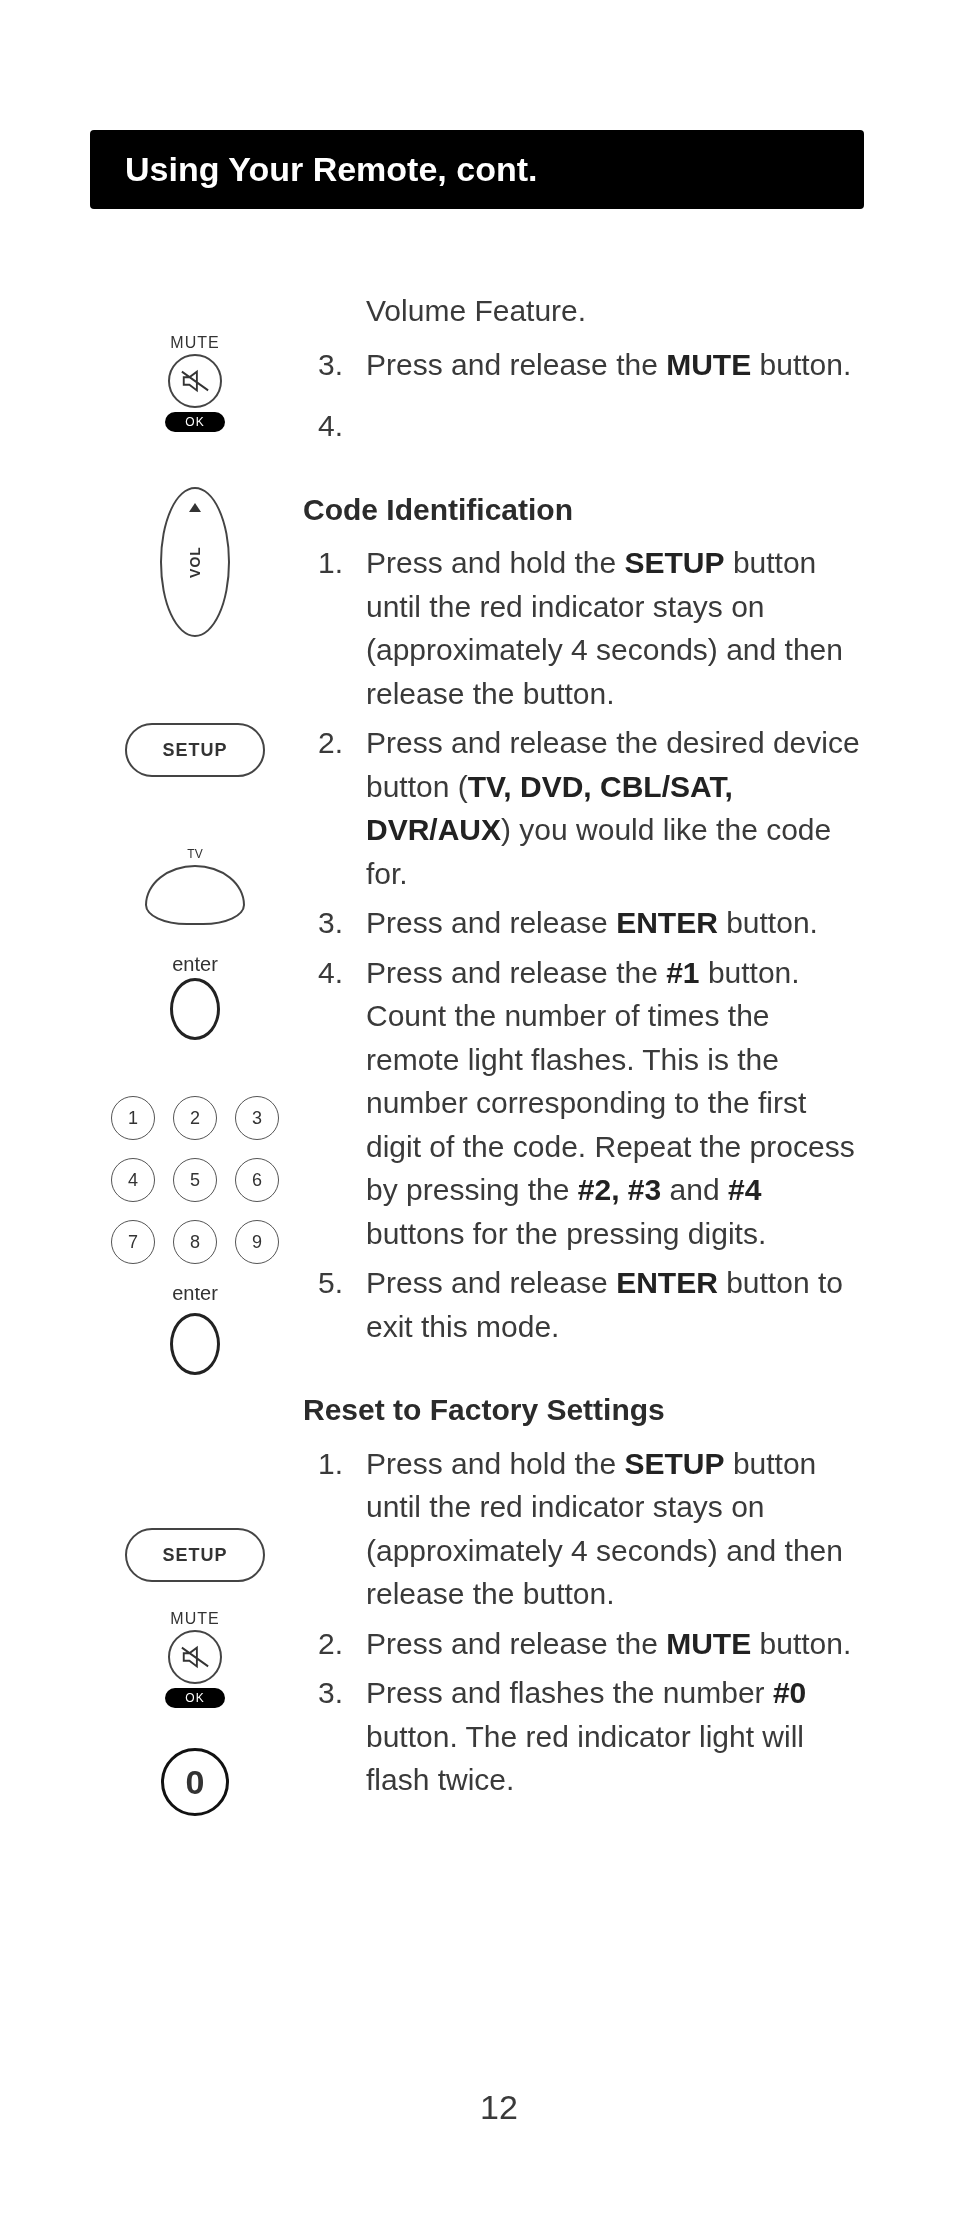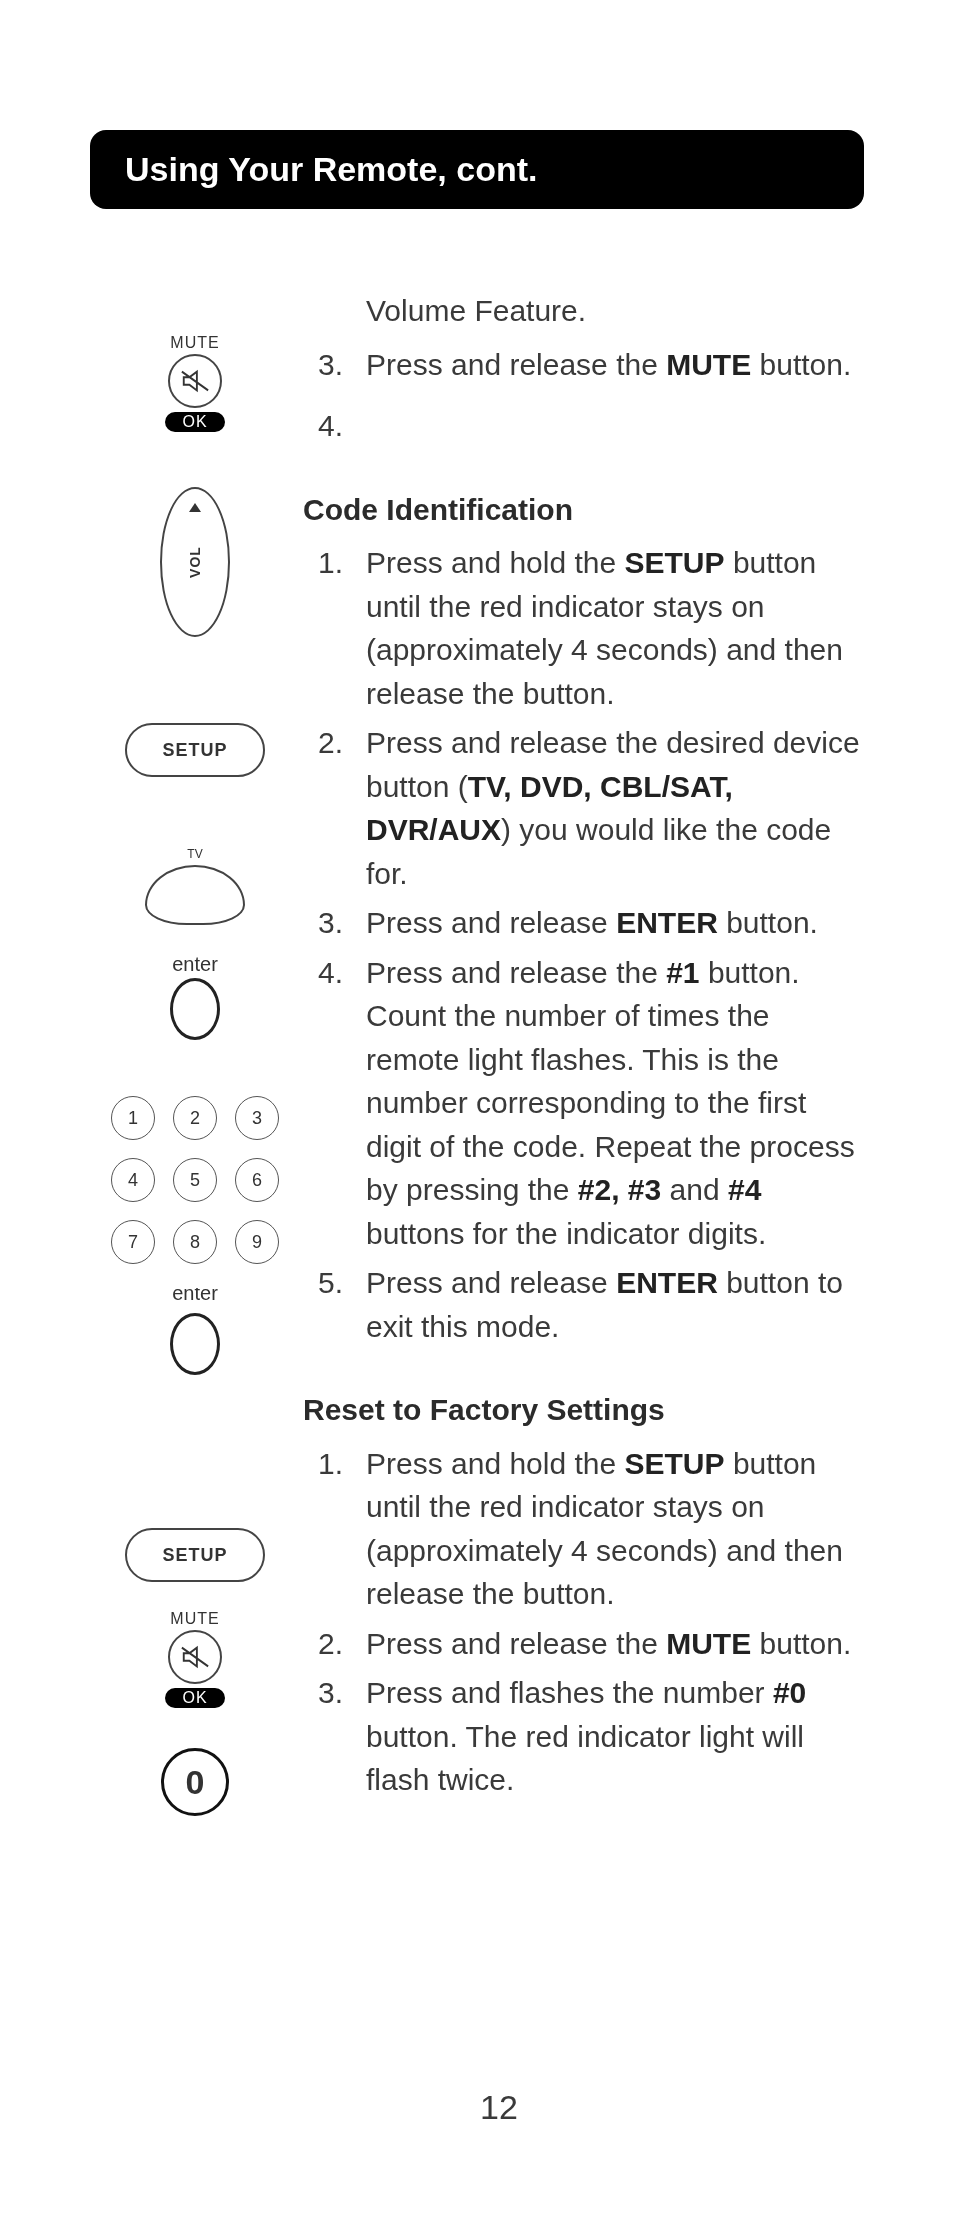--- a/index.html
+++ b/index.html
@@ -13,21 +13,21 @@
   }
   .page {
     padding: 130px 90px 0 90px;
   }
   .title-bar {
     background: #000;
     color: #fff;
     font-size: 34px;
     font-weight: 600;
     padding: 20px 35px;
-    border-radius: 16px;
+    border-radius: 4px;
     margin-bottom: 80px;
   }
   .content-row {
     display: flex;
     align-items: center;
   }
   .diagrams {
     width: 210px;
     flex-shrink: 0;
     display: flex;
@@ -71,21 +71,21 @@
   
   .mute-group { margin-top: 20px; text-align: center; }
   .mute-label { font-size: 16px; letter-spacing: 1px; color: #333; }
   .mute-btn {
     width: 54px; height: 54px; border: 2px solid #444; border-radius: 50%;
     margin: 2px auto 4px auto; display:flex; align-items:center; justify-content:center;
   }
   .mute-btn svg { width: 30px; height: 30px; }
   .ok-pill {
     width: 60px; height: 20px; background:#000; color:#fff; border-radius:10px;
-    font-size:16px; display:flex; align-items:center; justify-content:center;
+    font-size:12px; display:flex; align-items:center; justify-content:center;
     letter-spacing:1px; margin:0 auto;
   }
 
   .vol-leaf {
     width: 70px; height: 150px; margin: 55px auto 0 auto;
     border: 2px solid #444; border-radius: 50% / 50%;
     position: relative;
   }
   .vol-leaf .vlabel {
     position:absolute; top:50%; left:50%; transform: translate(-50%,-50%) rotate(-90deg);
@@ -235,21 +235,21 @@
         <li>
           <span class="num">2.</span>
           <span class="txt"><span>Press and release the desired device button (</span><b>TV, DVD, CBL/SAT, DVR/AUX</b><span>) you would like the code for.</span></span>
         </li>
         <li>
           <span class="num">3.</span>
           <span class="txt"><span>Press and release </span><b>ENTER</b><span> button.</span></span>
         </li>
         <li>
           <span class="num">4.</span>
-          <span class="txt"><span>Press and release the </span><b>#1</b><span> button. Count the number of times the remote light flashes. This is the number corresponding to the first digit of the code. Repeat the process by pressing the </span><b>#2, #3</b><span> and </span><b>#4</b><span> buttons for the indicator digits.</span></span>
+          <span class="txt"><span>Press and release the </span><b>#1</b><span> button. Count the number of times the remote light flashes. This is the number corresponding to the first digit of the code. Repeat the process by pressing the </span><b>#2, #3</b><span> and </span><b>#4</b><span> buttons for the pressing digits.</span></span>
         </li>
         <li>
           <span class="num">5.</span>
           <span class="txt"><span>Press and release </span><b>ENTER</b><span> button to exit this mode.</span></span>
         </li>
       </ol>
 
       <div class="subhead">Reset to Factory Settings</div>
       <ol class="steps">
         <li>

